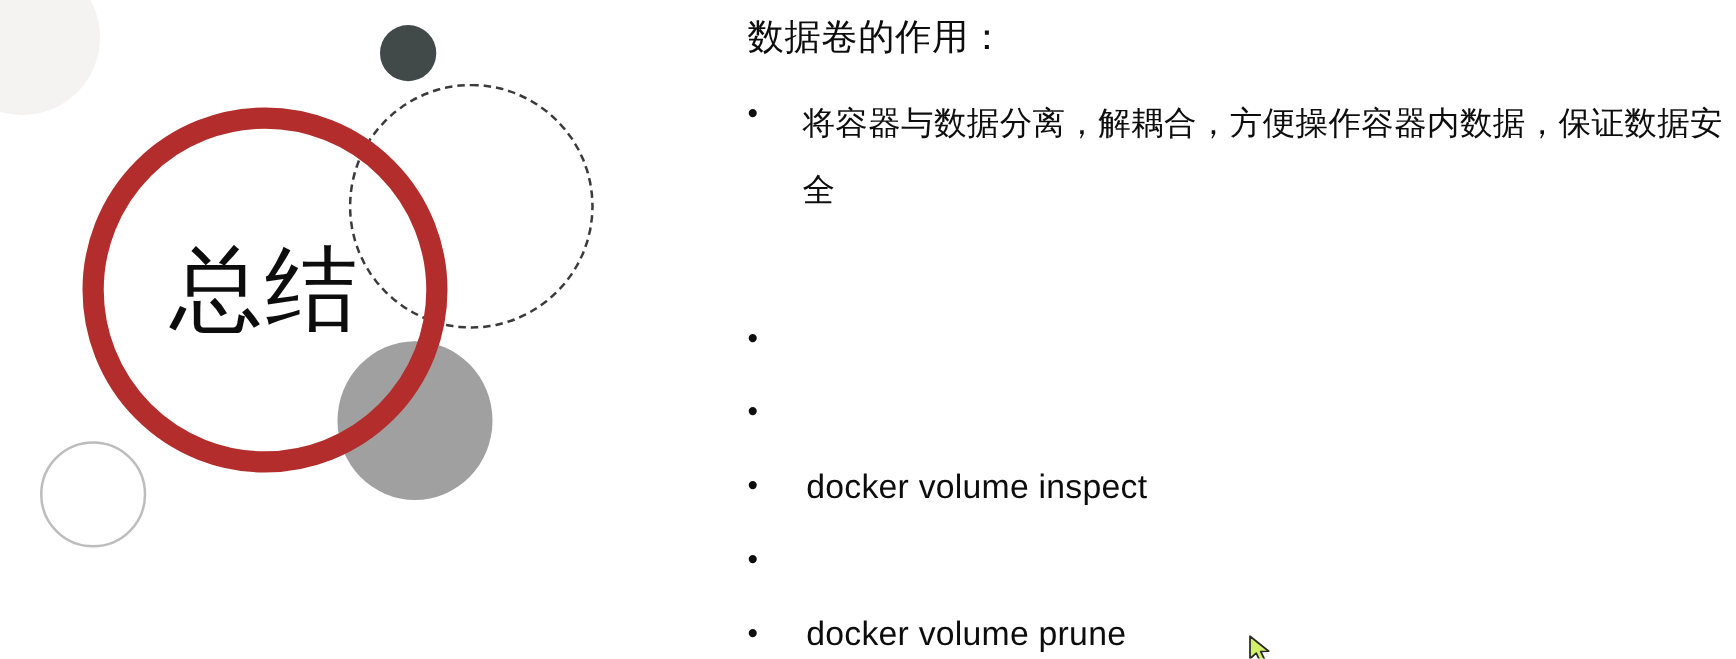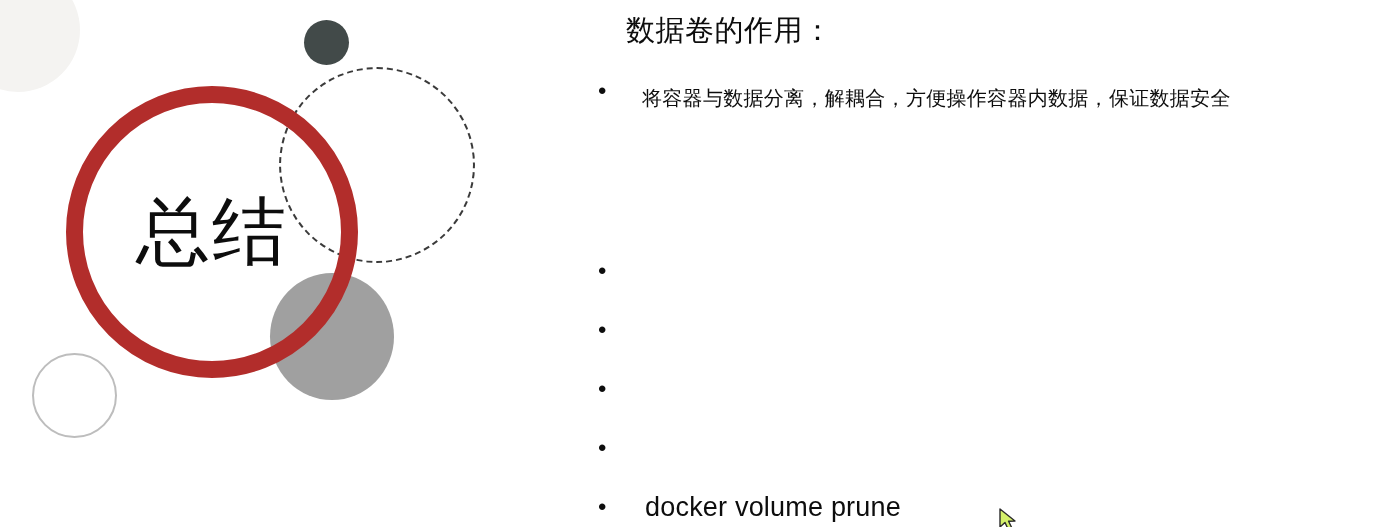--- a/index.html
+++ b/index.html
@@ -109,21 +109,20 @@
     height: 527px;
     color: #0d0d0d;
   }
   .heading {
     position: absolute;
     left: 0;
     font-size: 29px;
     line-height: 36px;
     letter-spacing: 0.5px;
     white-space: nowrap;
-    margin-left: 28px;
   }
   #heading-purpose { top: 12px; }
   #heading-ops     { top: 189px; }
 
   .bullet-row {
     position: absolute;
     left: 0;
     display: flex;
     align-items: flex-start;
   }
@@ -142,21 +141,21 @@
   }
 
   
   #bullet-purpose {
     top: 71px;
     width: 791px;
   }
   #bullet-purpose .bullet-dot { line-height: 40px; }
   #bullet-purpose .bullet-text {
     width: 745px;
-    font-size: 20px;
+    font-size: 26px;
     line-height: 54px;
     padding-left: 22px;
   }
 
   
   .cmd-row { width: 600px; }
   .cmd-row .bullet-dot { line-height: 40px; }
   .cmd-row .bullet-text {
     padding-left: 25px;
     font-size: 27px;
@@ -207,20 +206,21 @@
     <div class="bullet-row cmd-row" id="cmd-0">
       <span class="bullet-dot">•</span>
     </div>
 
     <div class="bullet-row cmd-row" id="cmd-1">
       <span class="bullet-dot">•</span>
     </div>
 
     <div class="bullet-row cmd-row" id="cmd-2">
       <span class="bullet-dot">•</span>
+      <span class="bullet-text">docker volume inspect</span>
     </div>
 
     <div class="bullet-row cmd-row" id="cmd-3">
       <span class="bullet-dot">•</span>
     </div>
 
     <div class="bullet-row cmd-row" id="cmd-4">
       <span class="bullet-dot">•</span>
       <span class="bullet-text">docker volume prune</span>
     </div>

